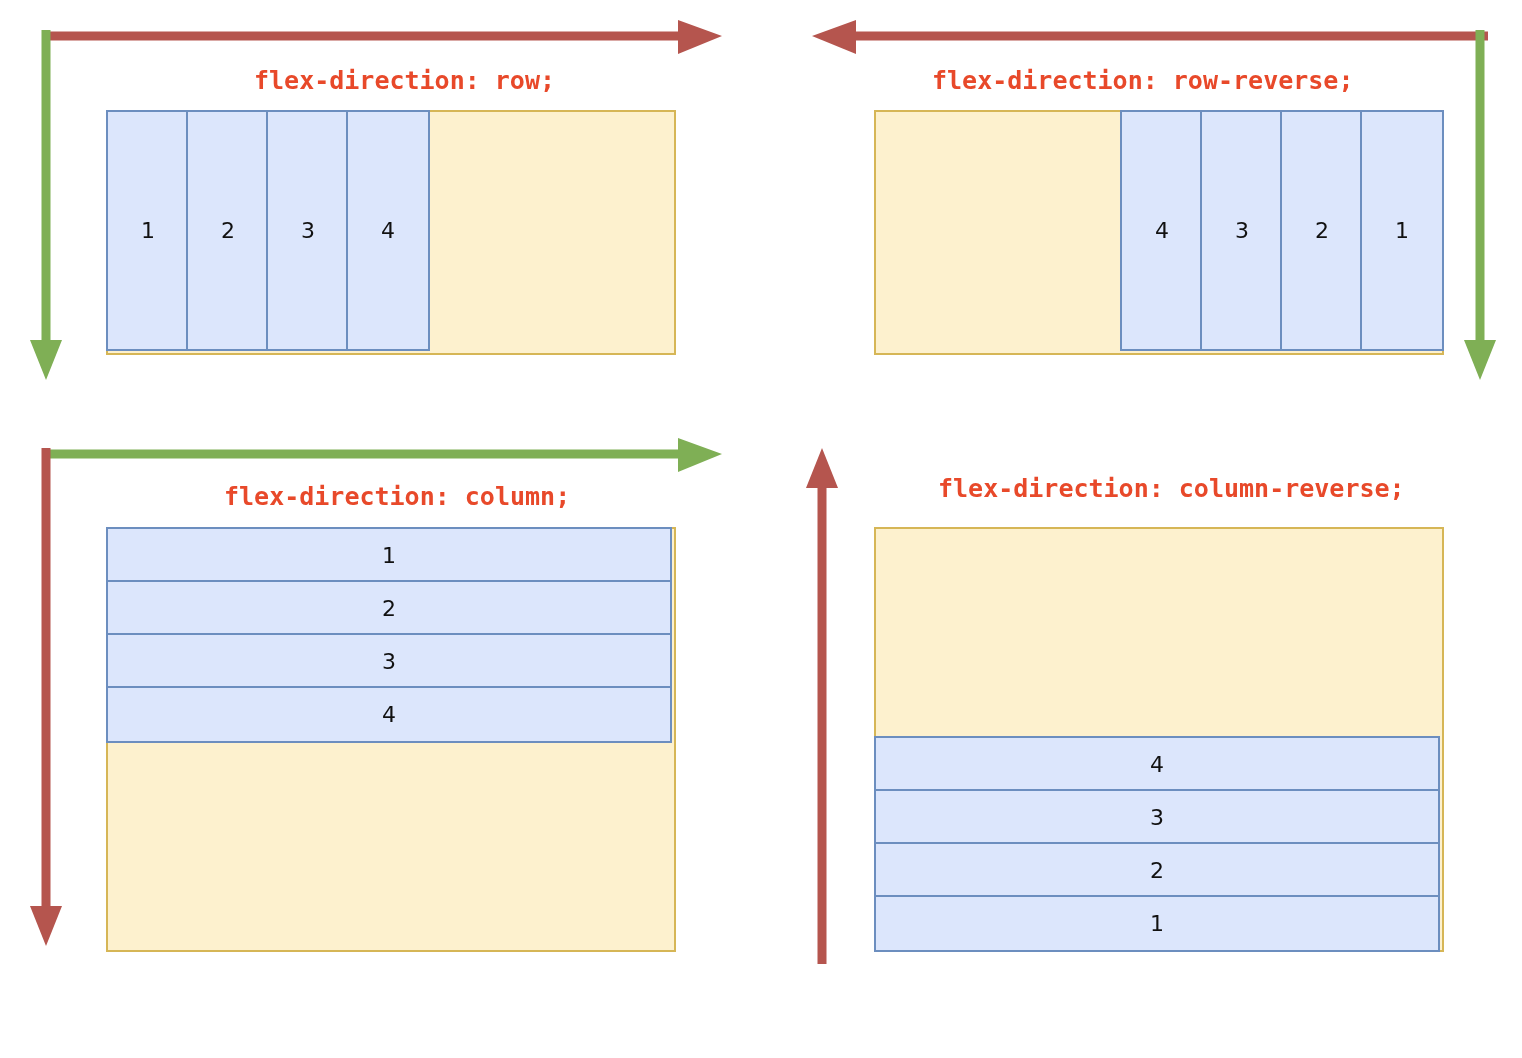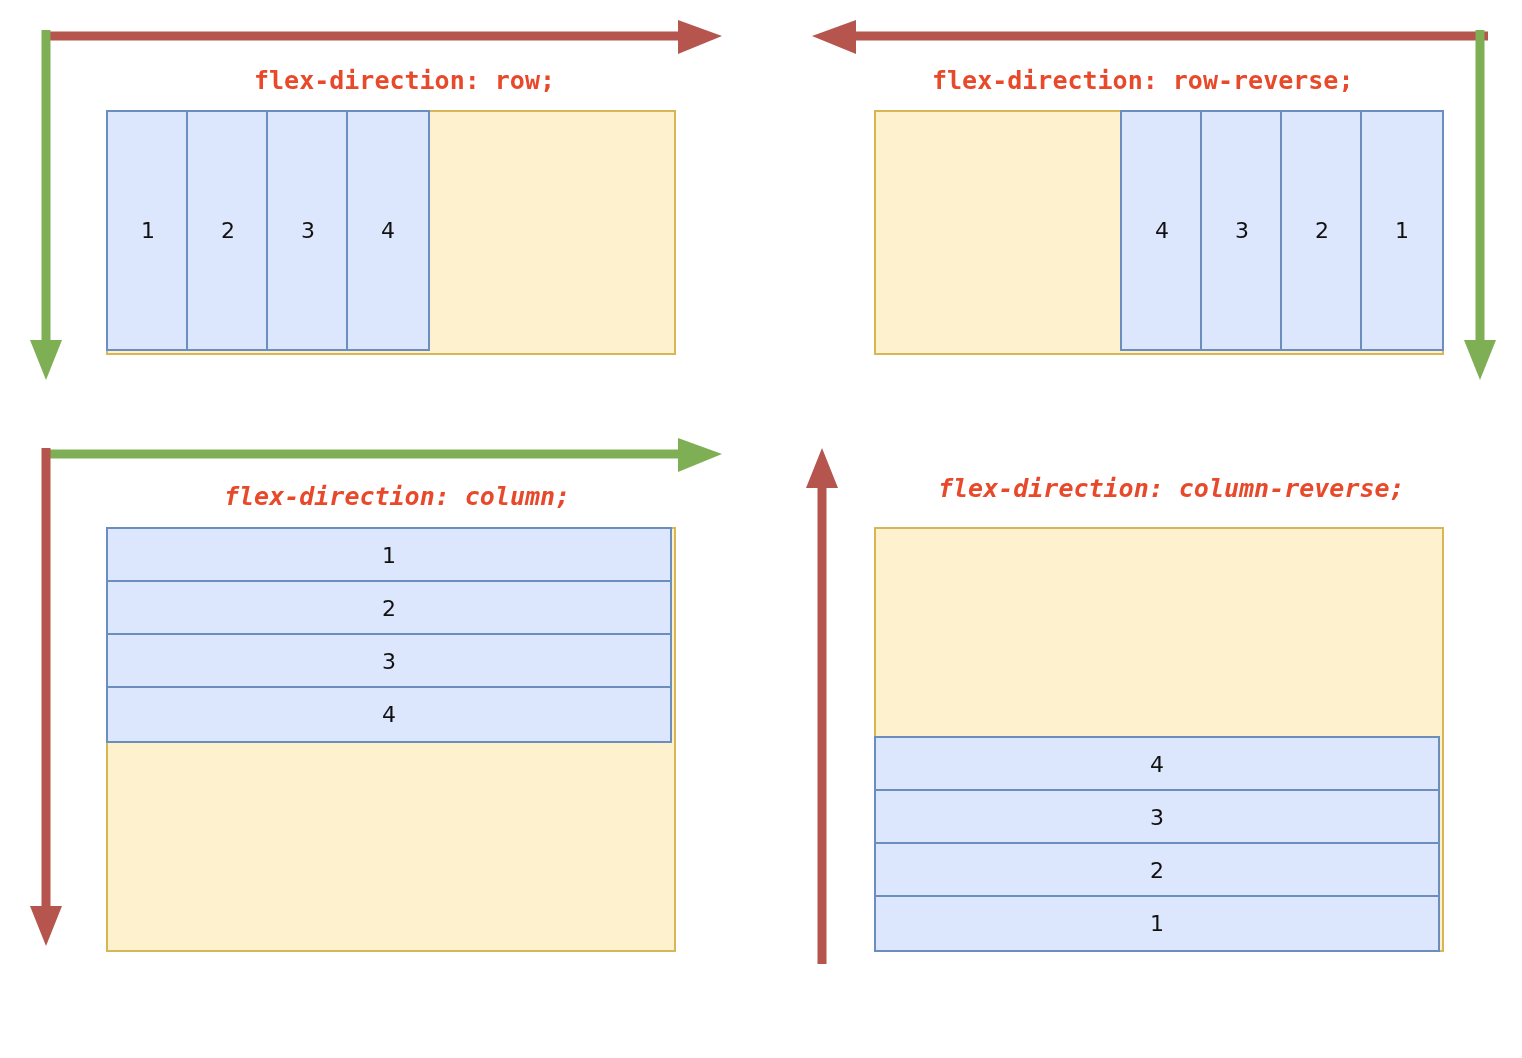--- a/index.html
+++ b/index.html
@@ -150,21 +150,21 @@
       </svg>
     </div>
 
     <div class="axis" style="left:30px; top:446px;">
       <svg width="40" height="500" viewBox="0 0 40 500">
         <line x1="16" y1="2" x2="16" y2="463" stroke="#b5554e" stroke-width="9"></line>
         <polygon points="0,460 32,460 16,500" fill="#b5554e"></polygon>
       </svg>
     </div>
 
-    <div class="panel-title" style="left:224px; top:482px;font-style:italic;">flex-direction: column;</div>
+    <div class="panel-title" style="left:224px; top:482px;">flex-direction: column;</div>
 
     <div class="flexbox dir-column" style="left:106px; top:527px; width:570px; height:425px;">
       <div class="flexitem col-item">1</div>
       <div class="flexitem col-item">2</div>
       <div class="flexitem col-item">3</div>
       <div class="flexitem col-item">4</div>
     </div>
   </div>
 
   <div class="panel">
@@ -176,21 +176,21 @@
       </svg>
     </div>
 
     <div class="axis" style="left:812px; top:985px;">
       <svg width="690" height="40" viewBox="0 0 690 40">
         <line x1="4" y1="16" x2="650" y2="16" stroke="#7faf55" stroke-width="9"></line>
         <polygon points="646,0 690,16 646,34" fill="#7faf55"></polygon>
       </svg>
     </div>
 
-    <div class="panel-title" style="left:938px; top:474px;font-style:italic;">flex-direction: column-reverse;</div>
+    <div class="panel-title" style="left:938px; top:474px;">flex-direction: column-reverse;</div>
 
     <div class="flexbox dir-column-reverse" style="left:874px; top:527px; width:570px; height:425px;">
       <div class="flexitem col-item">1</div>
       <div class="flexitem col-item">2</div>
       <div class="flexitem col-item">3</div>
       <div class="flexitem col-item">4</div>
     </div>
   </div>
 
   <div class="watermark" style="left:1148px; top:994px;">掘金技术社区 @ 小赵同学WoW</div>

